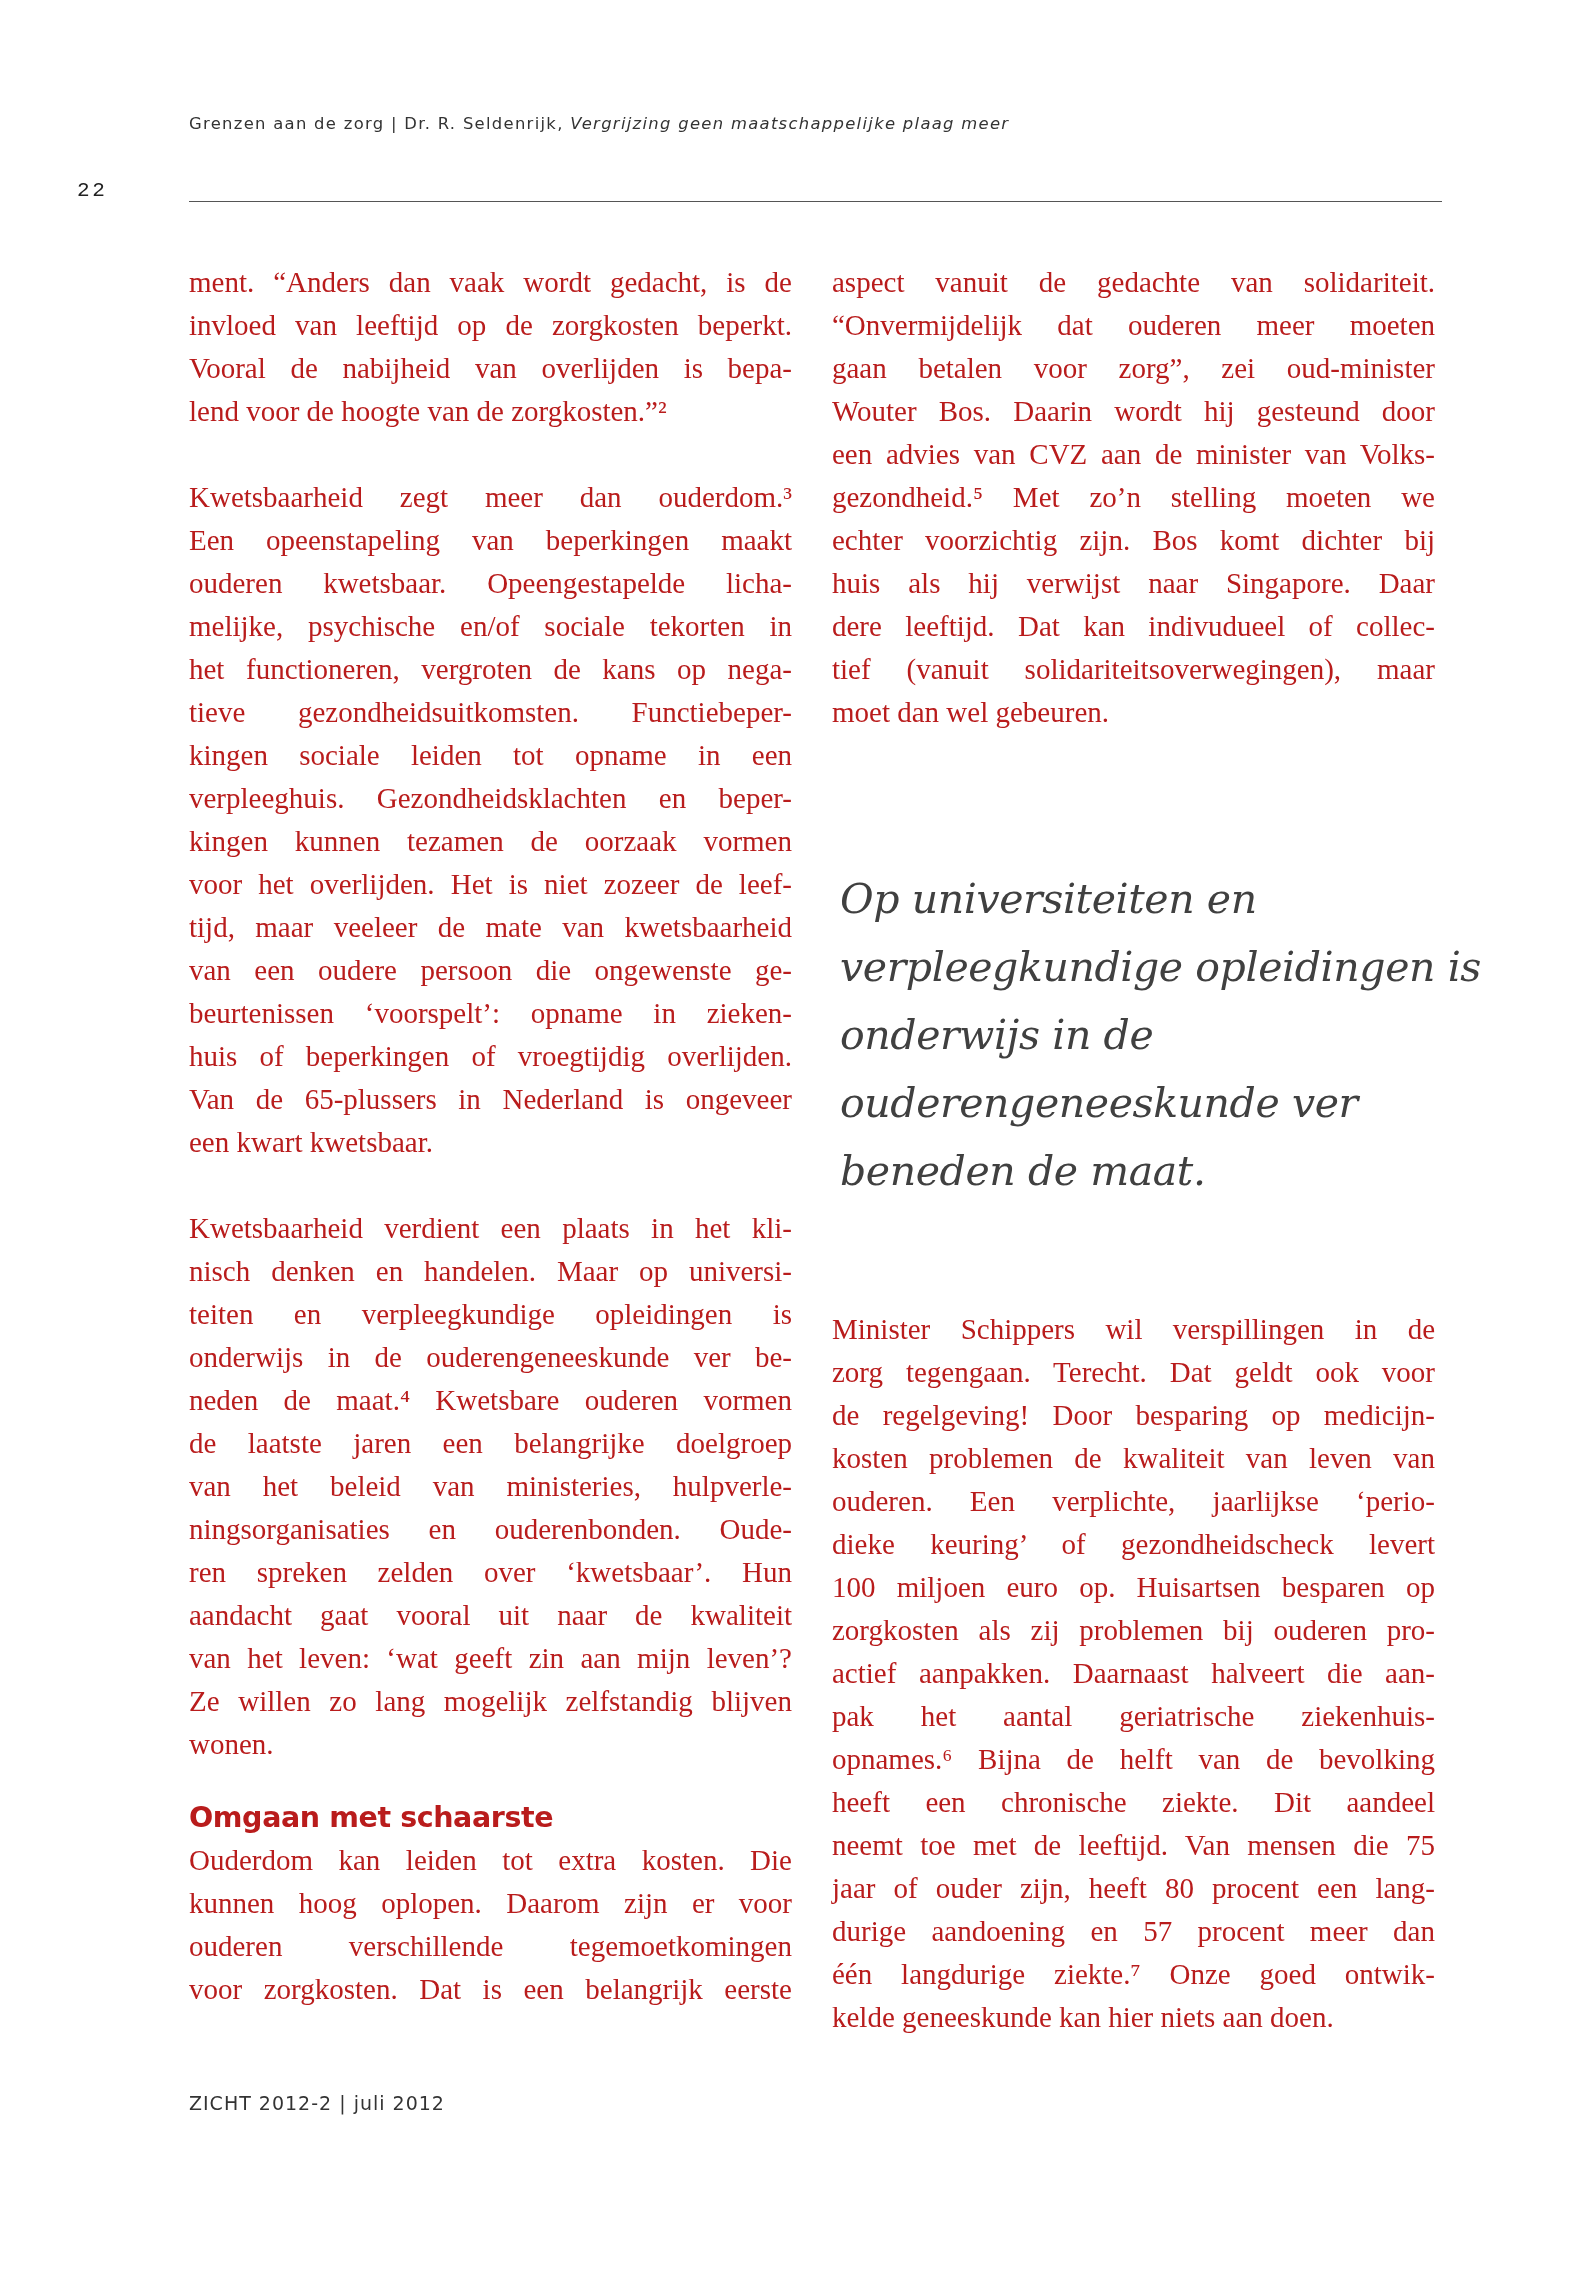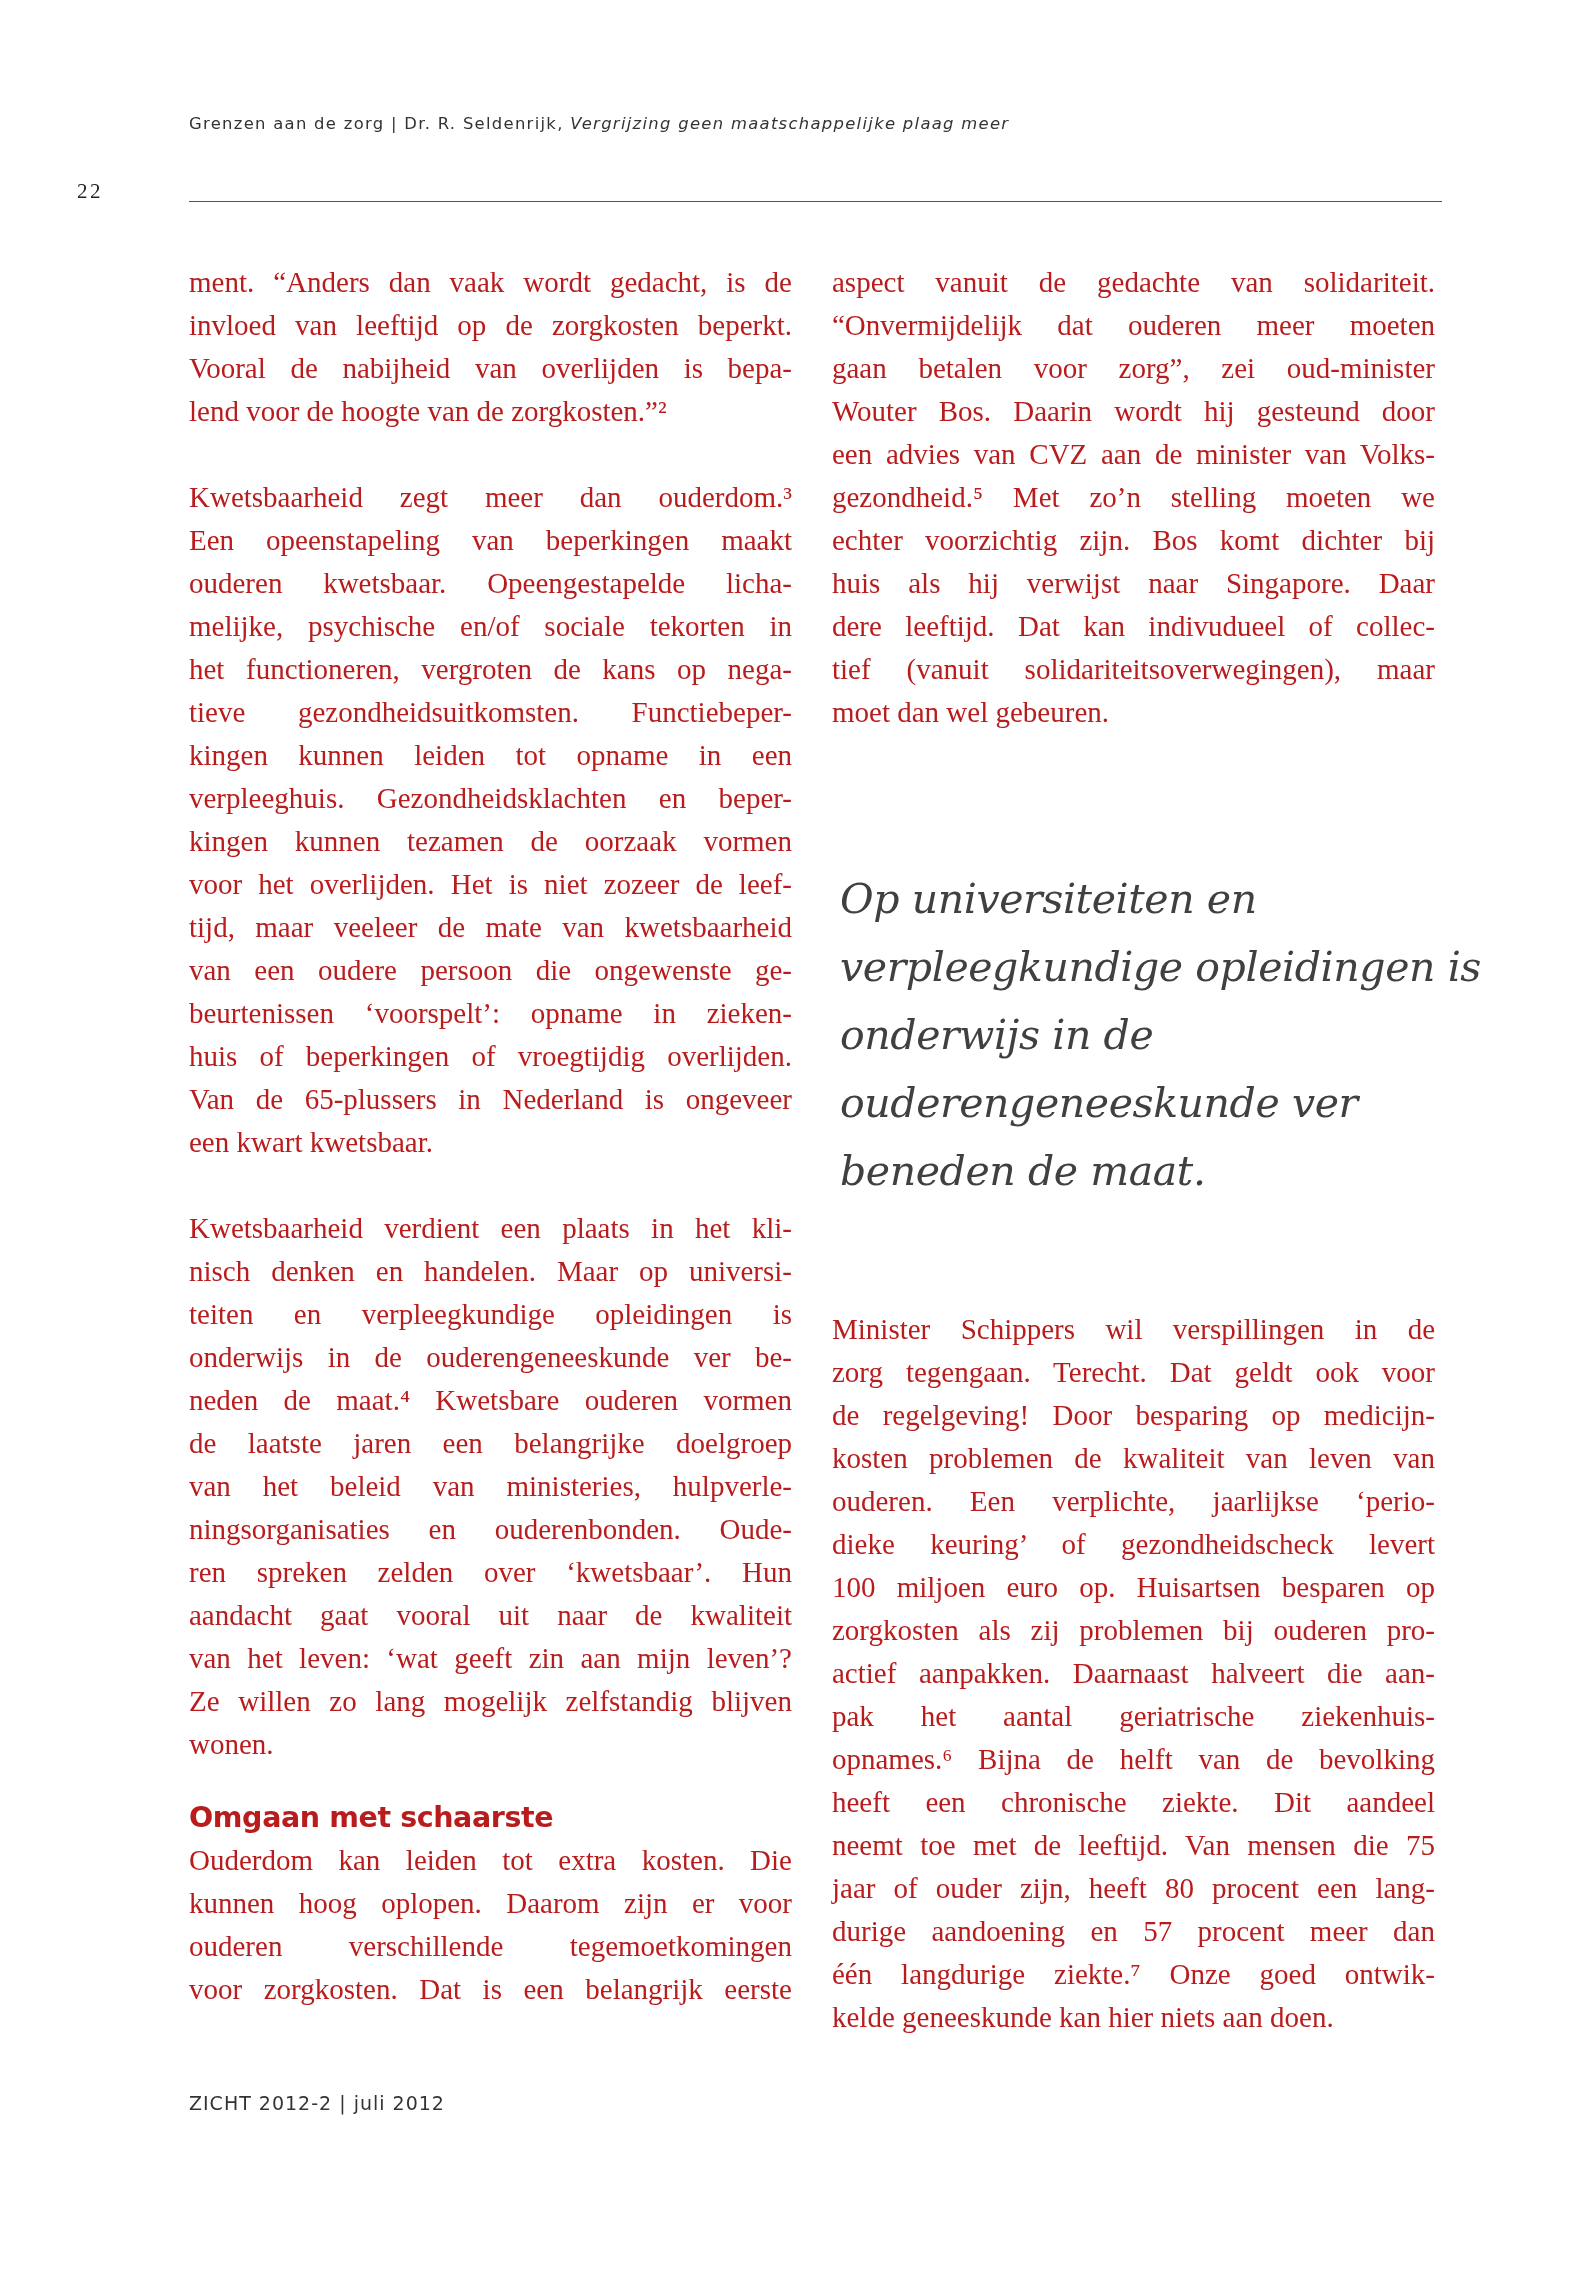--- a/index.html
+++ b/index.html
@@ -1,19 +1,19 @@
 <!DOCTYPE html>
 <html style="font-size:14px"><head>
 <meta charset="utf-8">
 <style>
   html, body { margin:0; padding:0; background:#ffffff; }
   body { width:1592px; height:2295px; position:relative; overflow:hidden; color:#1d1d1b; }
   .running-head { position:absolute; left:189px; top:114px; font-family:"DejaVu Sans", sans-serif; font-size:16.4px; letter-spacing:1.3px; color:#333; white-space:nowrap;text-align:right; }
   .running-head .it { font-style:italic; }
-  .page-num { position:absolute; left:77px; top:179px; font-family:Liberation Serif, serif; font-size:21px; letter-spacing:2.6px; color:#222; }
+  .page-num { position:absolute; left:77px; top:179px; font-family:Liberation Mono, monospace; font-size:21px; letter-spacing:2.6px; color:#222; }
   .rule { position:absolute; left:189px; top:201px; width:1253px; height:0; border-top:1.7px solid #555; }
   .col { position:absolute; top:261px; width:603px; font-family:"Liberation Serif", serif; font-size:29px; line-height:43px; text-align:justify; hyphens:manual; color:#b91c1c; }
   .col-left { left:189px; }
   .col-right { left:832px; }
   .col p { margin:0; }
   .col p + p { margin-top:43px; }
   .col .line { display:block; text-align:justify; text-align-last:justify; white-space:nowrap; overflow:visible; }
   .col .line.last { text-align-last:left; }
   .subhead { font-family:"DejaVu Sans", sans-serif; font-weight:bold; font-size:28.5px; line-height:43px; margin-top:30px !important; letter-spacing:-0.4px; }
   .subhead + p { margin-top:0 !important; }
@@ -41,21 +41,21 @@
       <span class="line">Vooral de nabijheid van overlijden is bepa-</span>
       <span class="line last">lend voor de hoogte van de zorgkosten.”²</span>
     </p>
   <p>
       <span class="line">Kwetsbaarheid zegt meer dan ouderdom.³</span>
       <span class="line">Een opeenstapeling van beperkingen maakt</span>
       <span class="line">ouderen kwetsbaar. Opeengestapelde licha-</span>
       <span class="line">melijke, psychische en/of sociale tekorten in</span>
       <span class="line">het functioneren, vergroten de kans op nega-</span>
       <span class="line">tieve gezondheidsuitkomsten. Functiebeper-</span>
-      <span class="line">kingen kunnen leiden tot opname in een</span>
+      <span class="line">kingen sociale leiden tot opname in een</span>
       <span class="line">verpleeghuis. Gezondheidsklachten en beper-</span>
       <span class="line">kingen kunnen tezamen de oorzaak vormen</span>
       <span class="line">voor het overlijden. Het is niet zozeer de leef-</span>
       <span class="line">tijd, maar veeleer de mate van kwetsbaarheid</span>
       <span class="line">van een oudere persoon die ongewenste ge-</span>
       <span class="line">beurtenissen ‘voorspelt’: opname in zieken-</span>
       <span class="line">huis of beperkingen of vroegtijdig overlijden.</span>
       <span class="line">Van de 65-plussers in Nederland is ongeveer</span>
       <span class="line last">een kwart kwetsbaar.</span>
     </p>

